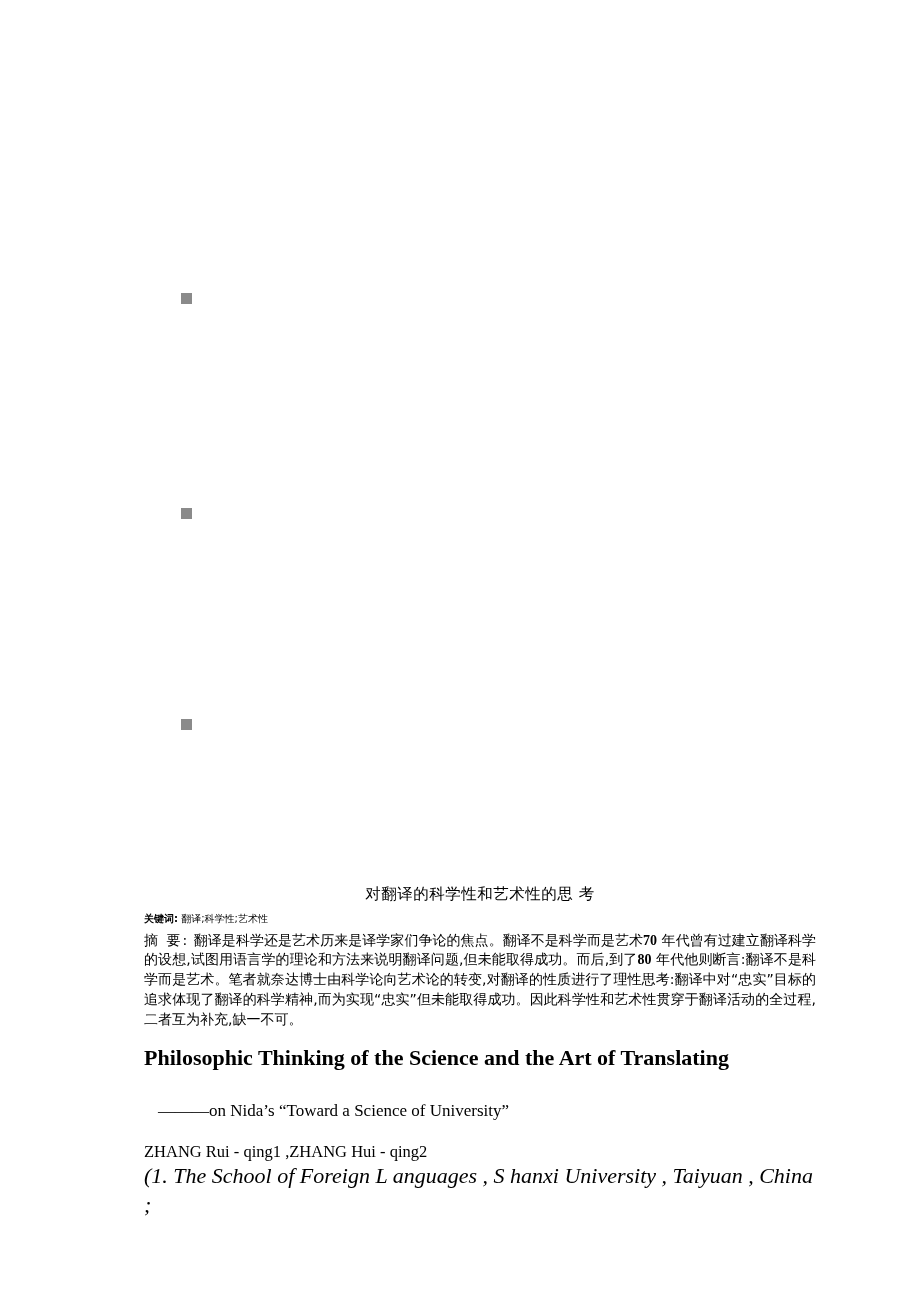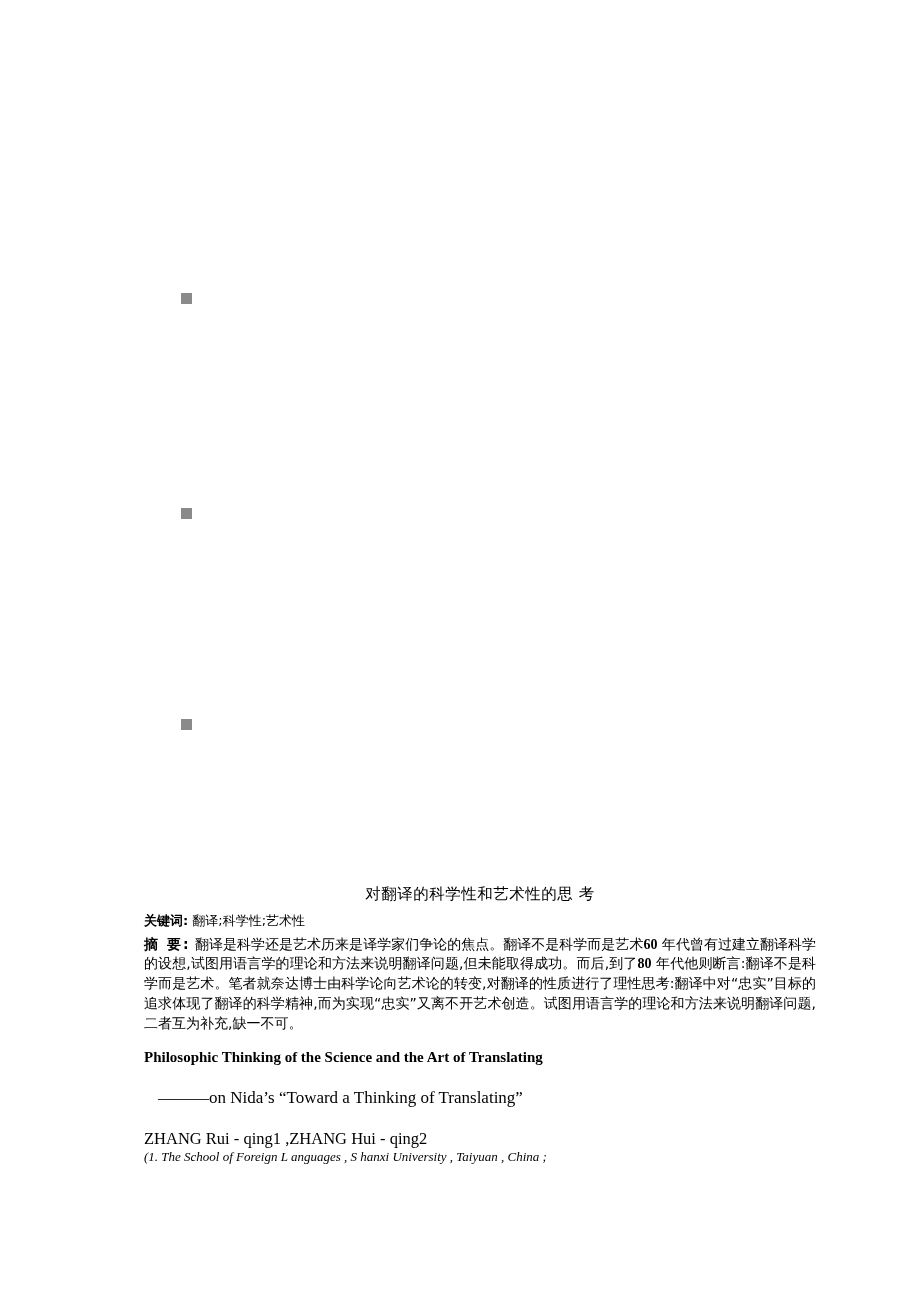--- a/index.html
+++ b/index.html
@@ -41,67 +41,67 @@
   }
   .cn-title {
     text-align: center;
     font-size: 15.5px;
     font-family: "DejaVu Sans", sans-serif;
     letter-spacing: 0.5px;
     margin-bottom: 7px;
     white-space: nowrap;
   }
   .keywords-line {
-    font-size: 13px;
+    font-size: 10px;
     font-family: "DejaVu Sans", sans-serif;
     margin-bottom: 5px;
     line-height: 1.35;
   }
   .keywords-line .lbl {
     font-weight: bold;
   }
   .abstract-block {
     font-size: 14px;
     font-family: "DejaVu Sans", sans-serif;
     line-height: 1.42;
     text-align: justify;
     margin-bottom: 10px;
   }
   .abstract-block .lbl {
-    font-weight: bold;
+    font-weight: normal;
     letter-spacing: 2px;
   }
   .abstract-block .num {
     font-weight: bold;
     font-family: "Liberation Serif", serif;
   }
   .en-title {
     font-family: "Liberation Serif", serif;
     font-weight: bold;
-    font-size: 15px;
+    font-size: 22px;
     margin-top: 14px;
-    margin-bottom: 20px;
+    margin-bottom: 28px;
     line-height: 1.3;
   }
   .en-subtitle {
     font-family: "Liberation Serif", serif;
     font-size: 17px;
     margin-left: 14px;
     margin-bottom: 18px;
     line-height: 1.3;
   }
   .authors {
     font-family: "Liberation Serif", serif;
     font-size: 16.5px;
     line-height: 1.3;
   }
   .affiliation {
     font-family: "Liberation Serif", serif;
     font-style: italic;
-    font-size: 13px;
+    font-size: 22px;
     line-height: 1.3;
   }
 </style>
 </head>
 <body>
 
 <div class="page">
 
   <div class="bullet" id="bullet-1"></div>
   <div class="bullet" id="bullet-2"></div>
@@ -109,25 +109,25 @@
 
   <div class="content">
 
     <div class="cn-title">对翻译的科学性和艺术性的思 考</div>
 
     <div class="keywords-line">
       <span class="lbl">关键词:</span><span> 翻译;科学性;艺术性</span>
     </div>
 
     <div class="abstract-block">
-      <span class="lbl">摘 要:</span><span> 翻译是科学还是艺术历来是译学家们争论的焦点。翻译不是科学而是艺术</span><span class="num">60</span><span> 年代曾有过建立翻译科学的设想,试图用语言学的理论和方法来说明翻译问题,但未能取得成功。而后,到了</span><span class="num">80</span><span> 年代他则断言:翻译不是科学而是艺术。笔者就奈达博士由科学论向艺术论的转变,对翻译的性质进行了理性思考:翻译中对“忠实”目标的追求体现了翻译的科学精神,而为实现“忠实”又离不开艺术创造。试图用语言学的理论和方法来说明翻译问题,二者互为补充,缺一不可。</span>
+      <span class="lbl">摘 要:</span><span> 翻译是科学还是艺术历来是译学家们争论的焦点。翻译不是科学而是艺术</span><span class="num">70</span><span> 年代曾有过建立翻译科学的设想,试图用语言学的理论和方法来说明翻译问题,但未能取得成功。而后,到了</span><span class="num">80</span><span> 年代他则断言:翻译不是科学而是艺术。笔者就奈达博士由科学论向艺术论的转变,对翻译的性质进行了理性思考:翻译中对“忠实”目标的追求体现了翻译的科学精神,而为实现“忠实”但未能取得成功。因此科学性和艺术性贯穿于翻译活动的全过程,二者互为补充,缺一不可。</span>
     </div>
 
     <div class="en-title">Philosophic Thinking of the Science and the Art of Translating</div>
 
-    <div class="en-subtitle">———on Nida’s “Toward a Thinking of Translating”</div>
+    <div class="en-subtitle">———on Nida’s “Toward a Science of University”</div>
 
     <div class="authors">ZHANG Rui - qing1 ,ZHANG Hui - qing2</div>
 
     <div class="affiliation">(1. The School of Foreign L anguages , S hanxi University , Taiyuan , China ;</div>
 
   </div>
 </div>
 
 </body></html>

